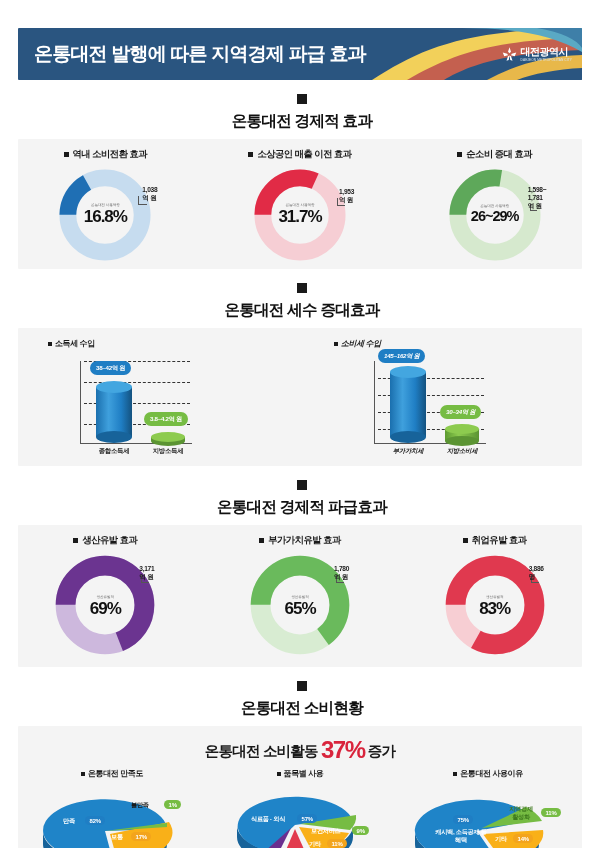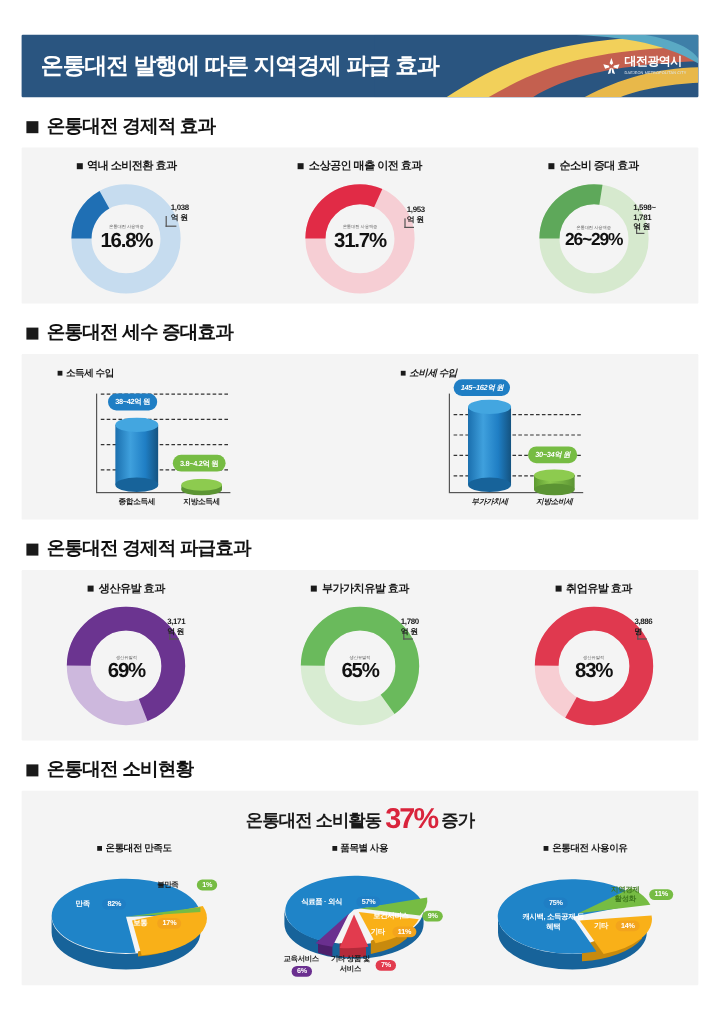--- a/index.html
+++ b/index.html
@@ -5,21 +5,21 @@
 <style>
   * { box-sizing: border-box; margin: 0; padding: 0; }
   body {
     width: 600px; height: 848px;
     background: #ffffff;
     font-family: "Liberation Sans", "DejaVu Sans", sans-serif;
     color: #231f20;
     overflow: hidden;
     position: relative;
   }
-  .page { width: 600px; height: 632px; padding: 0 18px 10px 18px; position: relative; margin-top: 29px; }
+  .page { width: 600px; height: 632px; padding: 28px 18px 10px 18px; position: relative; }
 
   
   .banner {
     position: relative; height: 52px; width: 100%;
     background: #2a5580; overflow: hidden; border-radius: 1px;
   }
   .banner-title {
     position: absolute; left: 16px; top: 50%; transform: translateY(-50%);
     color: #ffffff; font-size: 19px; font-weight: bold; letter-spacing: -0.8px;
     white-space: nowrap; z-index: 4;
@@ -31,20 +31,21 @@
   }
   .logo-mark { width: 15px; height: 15px; position: relative; }
   .logo-text { display: flex; flex-direction: column; line-height: 1; }
   .logo-kr { color: #fff; font-size: 10px; font-weight: bold; letter-spacing: -0.5px; }
   .logo-en { color: #dce6ef; font-size: 3.2px; letter-spacing: 0.1px; margin-top: 1.5px; }
 
   
   .sec-head {
     display: flex; align-items: center; gap: 7px;
     margin: 14px 0 7px 4px;
+    flex-direction: column;
   }
   .sec-bullet { width: 10px; height: 10px; background: #1a1a1a; flex: 0 0 auto; }
   .sec-title { font-size: 15.5px; font-weight: bold; letter-spacing: -0.7px; color: #111; }
 
   
   .panel { background: #f4f4f4; width: 100%; border-radius: 1px; gap: 20px; }
   .panel-row { display: flex; width: 100%; }
   .panel-col { flex: 1 1 0; display: flex; flex-direction: column; align-items: center; }
 
   .chart-label {

